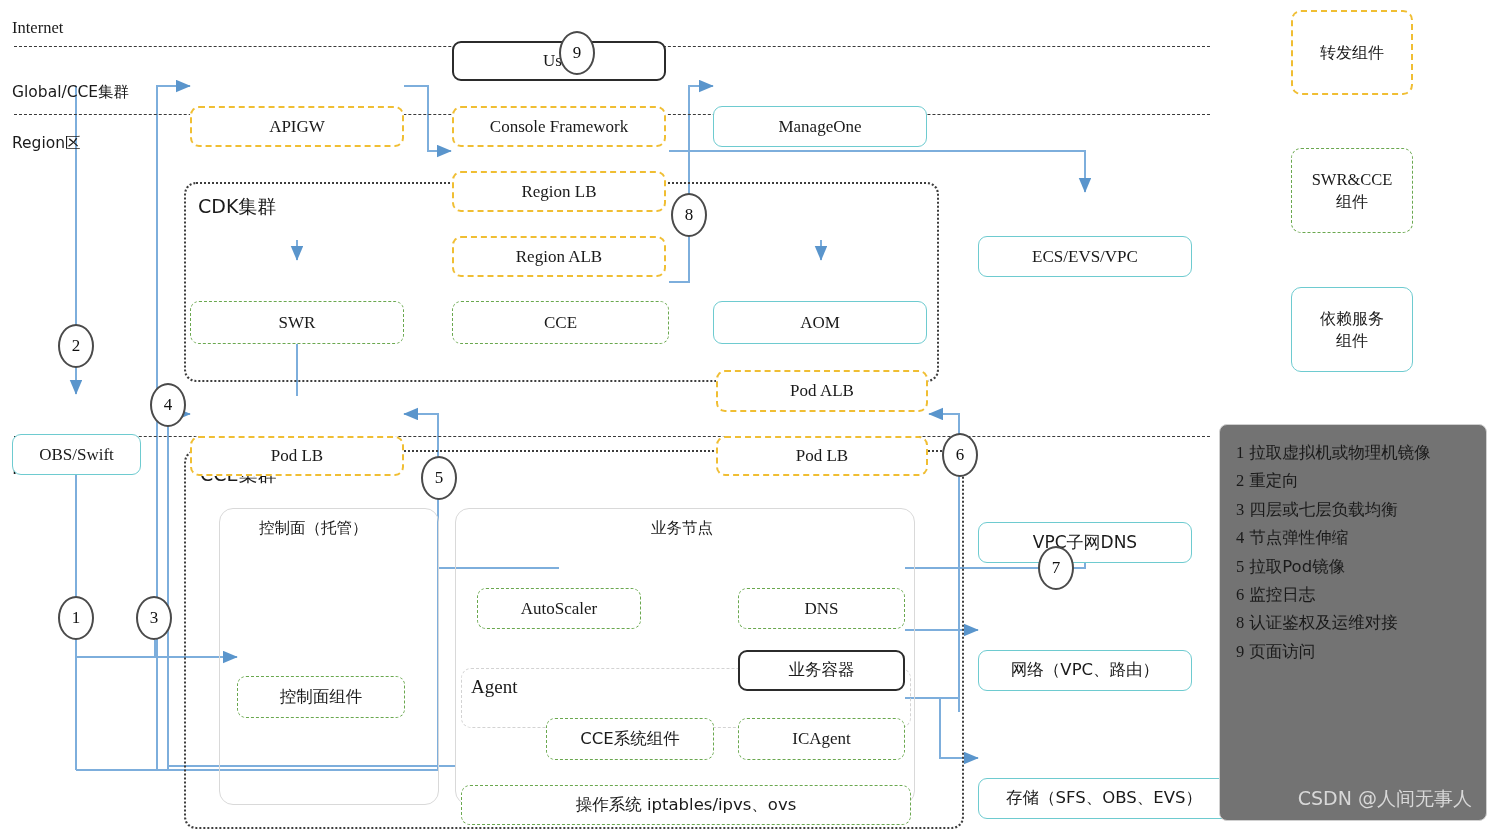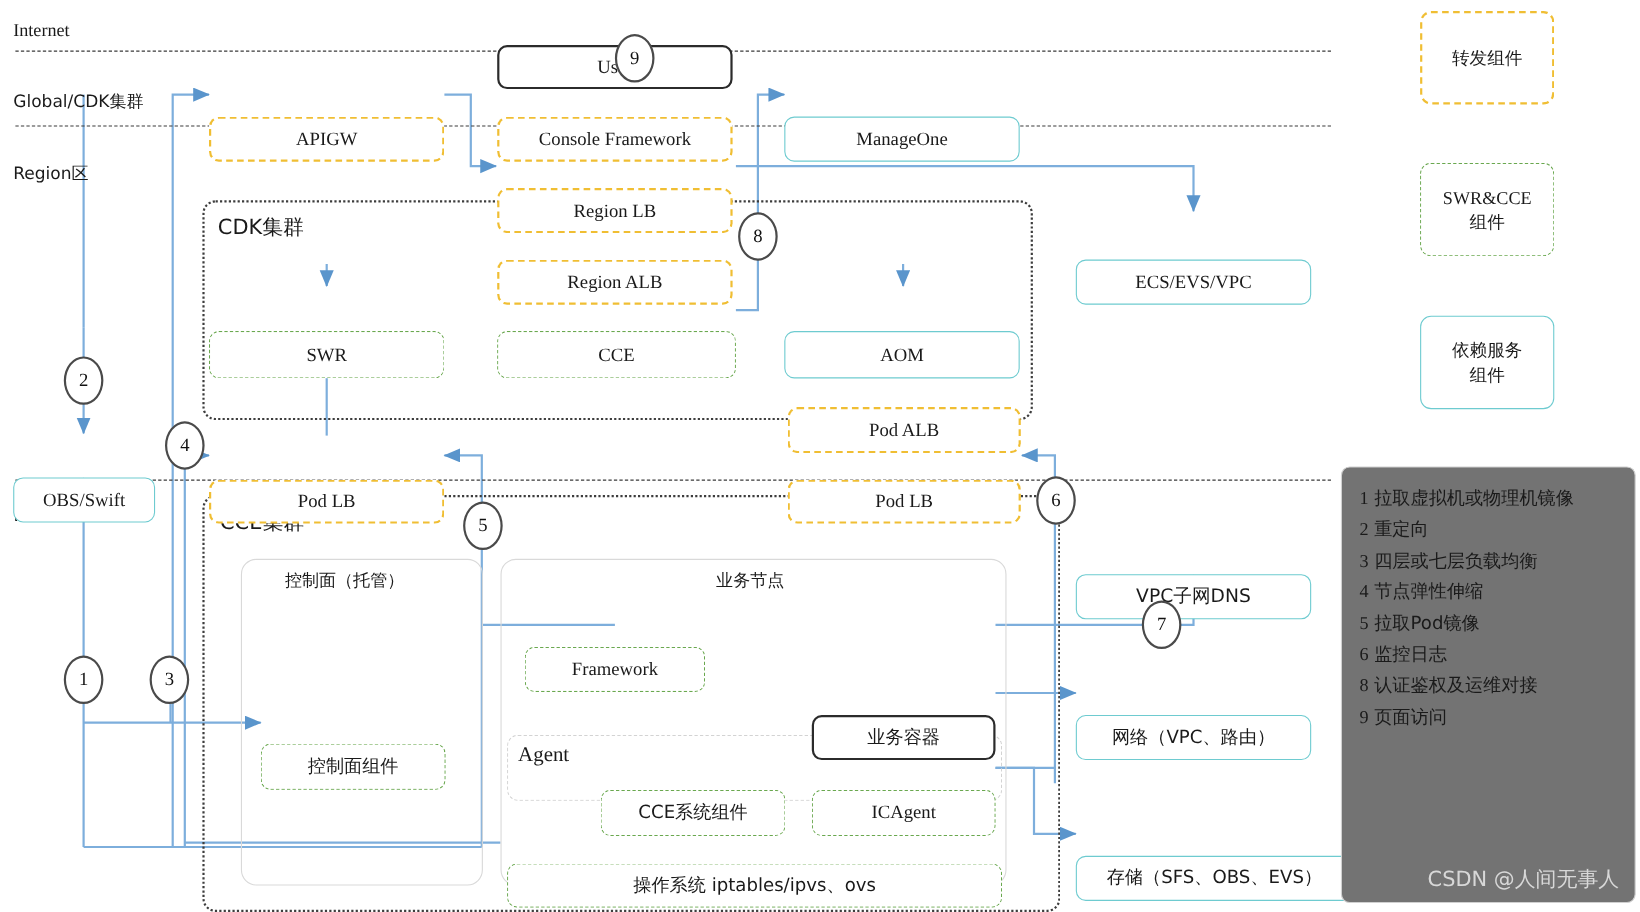--- a/index.html
+++ b/index.html
@@ -149,22 +149,22 @@
       <path d="M905,698 L959,698"></path>
       <path d="M455,766 L168,766"></path>
     </g>
   </svg>
 
   <div class="divider" style="left:14px;top:46px;width:1196px;"></div>
   <div class="divider" style="left:14px;top:114px;width:1196px;"></div>
   <div class="divider" style="left:14px;top:436px;width:1196px;"></div>
 
   <div class="zone-label" style="left:12px;top:18px;">Internet</div>
-  <div class="zone-label cjk" style="left:12px;top:82px;font-size:15.5px;">Global/CDK集群</div>
-  <div class="zone-label cjk" style="left:12px;top:148px;font-size:15.5px;">Region区</div>
+  <div class="zone-label cjk" style="left:12px;top:82px;font-size:15.5px;">Global/CCE集群</div>
+  <div class="zone-label cjk" style="left:12px;top:133px;font-size:15.5px;">Region区</div>
   <div class="zone-label cjk" style="left:12px;top:456px;font-size:18px;">Pod区</div>
 
   <div class="cluster cluster-dotted" style="left:184px;top:182px;width:755px;height:200px;"></div>
   <div class="panel-title cjk" style="left:198px;top:194px;font-size:19px;">CDK集群</div>
 
   <div class="cluster cluster-dotted" style="left:184px;top:450px;width:780px;height:379px;"></div>
   <div class="panel-title cjk" style="left:200px;top:462px;font-size:19px;">CCE集群</div>
 
   <div class="subpanel" style="left:219px;top:508px;width:220px;height:297px;"></div>
   <div class="panel-title cjk" style="left:259px;top:518px;font-size:15.5px;">控制面（托管）</div>
@@ -196,22 +196,23 @@
   <div class="node n-teal t17" style="left:713px;top:261px;width:214px;height:43px;">AOM</div>
 
   <div class="node n-yellow-dashdot t17" style="left:716px;top:330px;width:212px;height:42px;">Pod ALB</div>
 
   <div class="node n-yellow-dashdot t17" style="left:190px;top:396px;width:214px;height:40px;">Pod LB</div>
 
   <div class="node n-yellow-dashdot t17" style="left:716px;top:396px;width:212px;height:40px;">Pod LB</div>
 
   <div class="node n-teal t17" style="left:12px;top:394px;width:129px;height:41px;">OBS/Swift</div>
 
-  <div class="node n-green-dash t17" style="left:477px;top:548px;width:164px;height:41px;">Framework</div>
-
+  <div class="node n-green-dash t17" style="left:477px;top:548px;width:164px;height:41px;">AutoScaler</div>
+
+  <div class="node n-green-dash t17" style="left:738px;top:548px;width:167px;height:41px;">DNS</div>
 
   <div class="node n-solid-dark t16 cjk" style="left:738px;top:610px;width:167px;height:41px;">业务容器</div>
 
   <div class="node n-green-dash t16 cjk" style="left:546px;top:678px;width:168px;height:42px;">CCE系统组件</div>
 
   <div class="node n-green-dash t17" style="left:738px;top:678px;width:167px;height:42px;">ICAgent</div>
 
   <div class="node n-green-dash t16 cjk" style="left:461px;top:745px;width:450px;height:40px;">操作系统 iptables/ipvs、ovs</div>
 
   <div class="node n-green-dash t16 cjk" style="left:237px;top:636px;width:168px;height:42px;">控制面组件</div>

